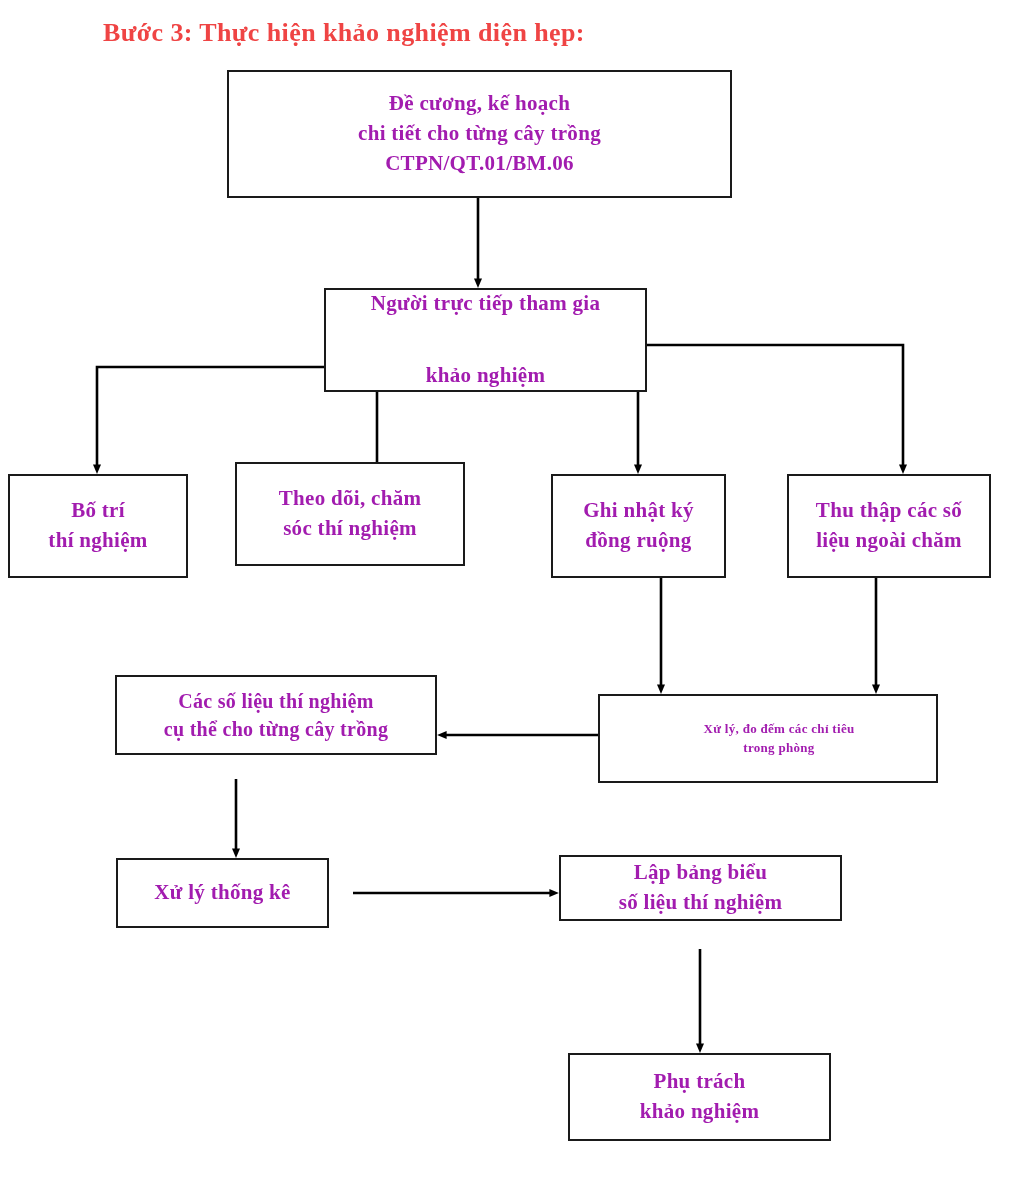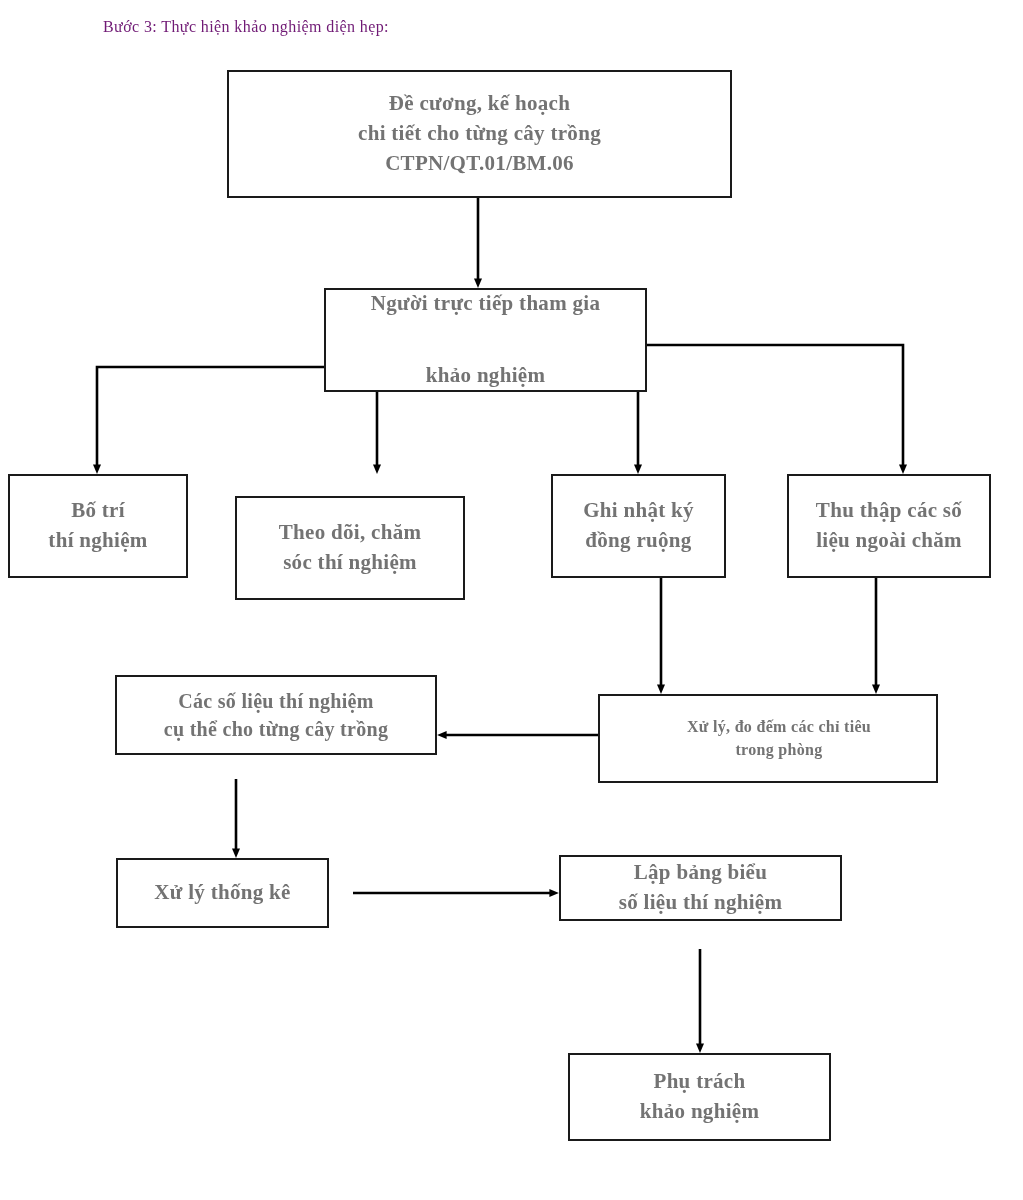--- a/index.html
+++ b/index.html
@@ -12,23 +12,23 @@
     width: 1023px;
     height: 1200px;
     background: #ffffff;
     font-family: "Liberation Serif", "DejaVu Serif", serif;
     overflow: hidden;
   }
   #title {
     position: absolute;
     left: 103px;
     top: 18px;
-    font-size: 16px;
-    font-weight: normal;
-    color: #701a75;
+    font-size: 26px;
+    font-weight: bold;
+    color: #ef4444;
     letter-spacing: 0.4px;
     white-space: nowrap;
   }
   svg#connectors {
     position: absolute;
     left: 0;
     top: 0;
     width: 1023px;
     height: 1200px;
     pointer-events: none;
@@ -36,43 +36,43 @@
   .node {
     position: absolute;
     box-sizing: border-box;
     border: 2px solid #1a1a1a;
     background: #ffffff;
     display: flex;
     flex-direction: column;
     align-items: center;
     justify-content: center;
     text-align: center;
-    color: #737373;
+    color: #a21caf;
     font-weight: bold;
     font-size: 21px;
     line-height: 1.42;
     letter-spacing: 0.3px;
     padding: 2px 6px;
   }
   .node .ln { display: block; white-space: nowrap; }
 
   
   #n-decuong    { left: 227px; top: 70px;  width: 505px; height: 128px; }
   #n-nguoi      { left: 324px; top: 288px; width: 323px; height: 104px; gap: 42px; }
   #n-botri      { left: 8px;   top: 474px; width: 180px; height: 104px; }
-  #n-theodoi    { left: 235px; top: 496px; width: 230px; height: 104px; }
+  #n-theodoi    { left: 235px; top: 462px; width: 230px; height: 104px; }
   #n-ghinhatky  { left: 551px; top: 474px; width: 175px; height: 104px; }
   #n-thuthap    { left: 787px; top: 474px; width: 204px; height: 104px; }
   #n-cacsolieu  { left: 115px; top: 675px; width: 322px; height: 80px; }
   #n-xulydodem  { left: 598px; top: 694px; width: 340px; height: 89px; }
   #n-xulythongke{ left: 116px; top: 858px; width: 213px; height: 70px; }
   #n-lapbangbieu{ left: 559px; top: 855px; width: 283px; height: 66px; }
   #n-phutrach   { left: 568px; top: 1053px;width: 263px; height: 88px; }
 
-  #n-xulydodem  { font-size: 16px; padding-left: 28px; }
+  #n-xulydodem  { font-size: 13px; padding-left: 28px; }
   #n-cacsolieu  { font-size: 20px; }
 </style>
 </head>
 <body>
 
 <div id="page">
 
   <div id="title">Bước 3: Thực hiện khảo nghiệm diện hẹp:</div>
 
   <svg id="connectors" viewBox="0 0 1023 1200">

